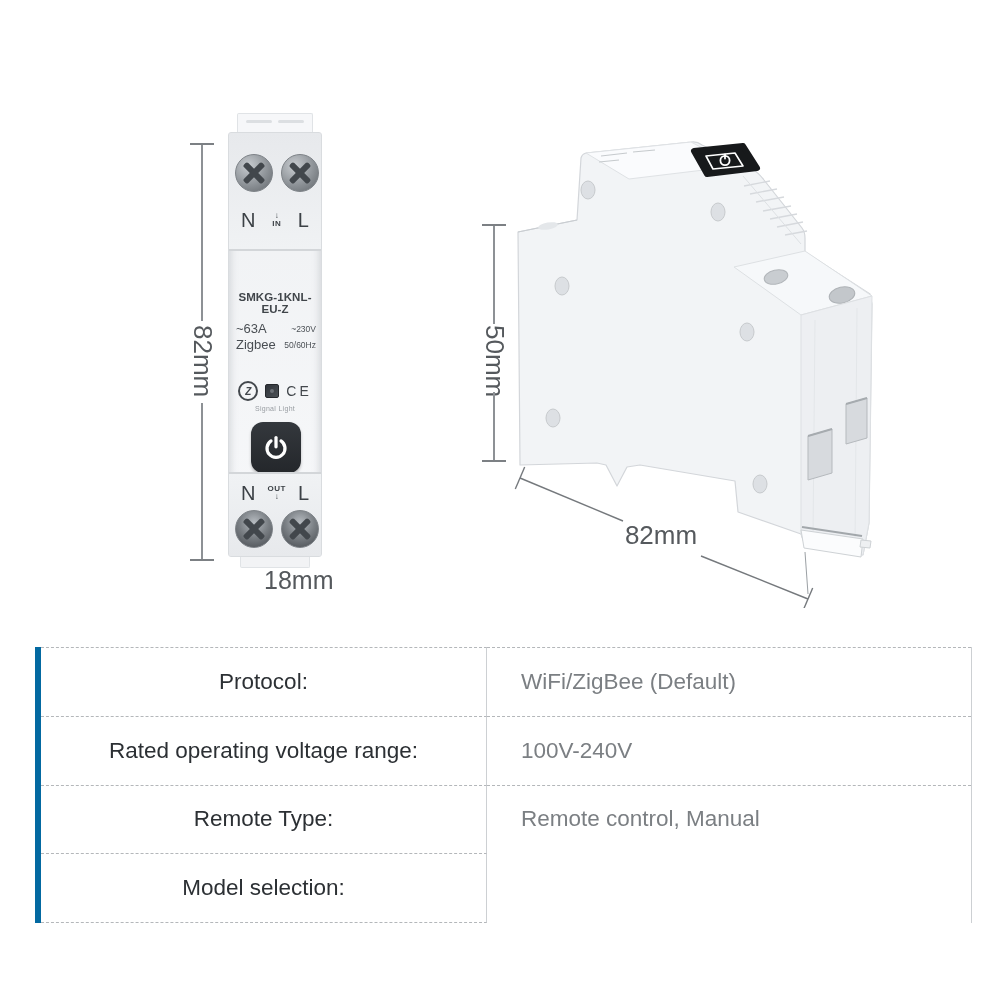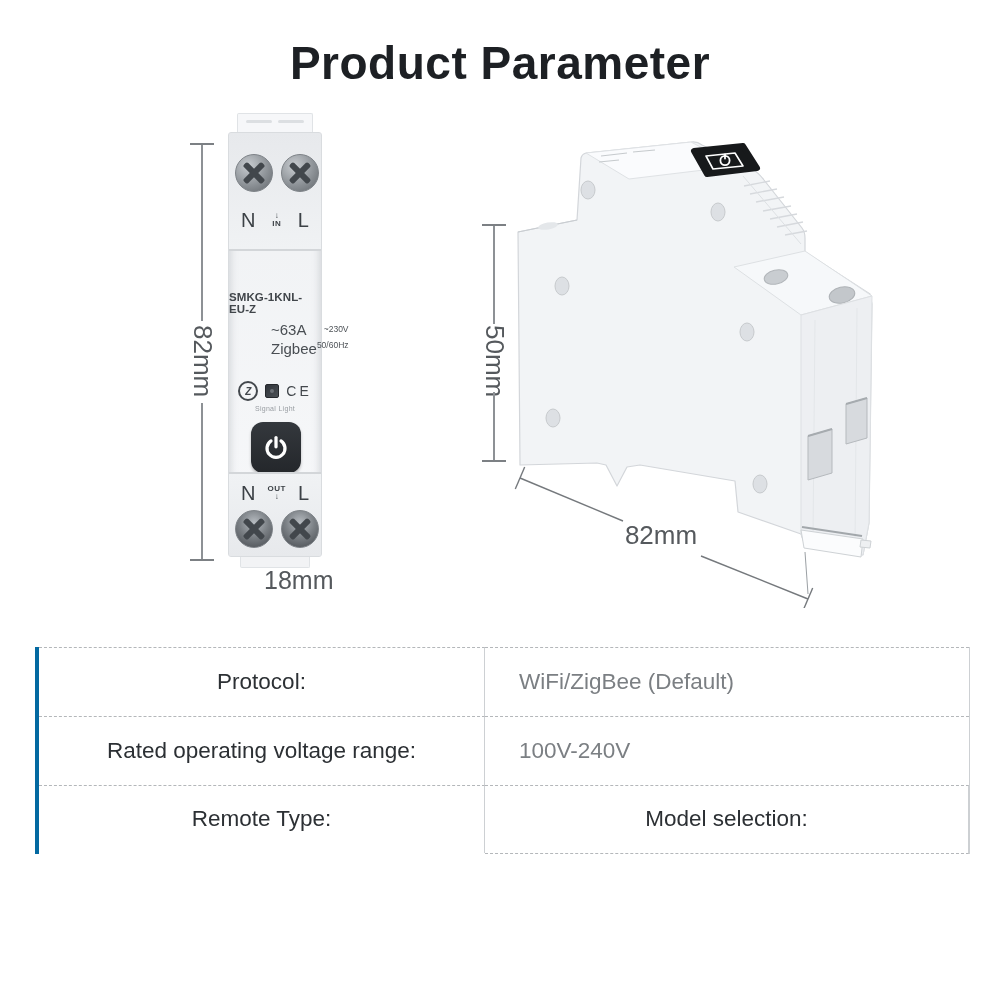--- a/index.html
+++ b/index.html
@@ -25,24 +25,24 @@
   .screw{position:absolute;width:36px;height:36px;border-radius:50%;
          background:radial-gradient(circle at 35% 30%,#c9cdd1,#8e9398 55%,#61666b);border:1px solid #7d8287;}
   .screw::before,.screw::after{content:"";position:absolute;left:50%;top:50%;background:#42474c;border-radius:2px;}
   .screw::before{width:26px;height:6px;transform:translate(-50%,-50%) rotate(45deg);}
   .screw::after{width:6px;height:26px;transform:translate(-50%,-50%) rotate(45deg);}
   .screw.dome{background:radial-gradient(circle at 50% 32%,#b6bbc0,#7a7f84 48%,#45494e);}
   .termrow{position:absolute;left:0;right:0;display:flex;justify-content:space-between;align-items:center;padding:0 12px;}
   .termrow .nl{font-size:20px;color:#3c4146;font-weight:500;}
   .inout{display:flex;flex-direction:column;align-items:center;line-height:1;color:#3c4146;}
   .inout .arr{font-size:8px;} .inout .word{font-size:8px;font-weight:700;letter-spacing:.5px;}
-  .model{position:absolute;left:0;right:0;top:158px;font-size:11.5px;color:#40454a;
+  .model{position:absolute;left:0;right:0;top:158px;text-align:center;font-size:11.5px;color:#40454a;
          font-weight:600;letter-spacing:.1px;}
   .specs{position:absolute;left:7px;right:5px;top:188px;display:flex;justify-content:space-between;align-items:flex-start;}
-  .sp-l{font-size:15px;color:#494e53;line-height:1.25;font-weight:500;margin-left:35px;}
+  .sp-l{font-size:13px;color:#494e53;line-height:1.25;font-weight:500;}
   .sp-r{font-size:8.5px;color:#4d5257;line-height:1.9;text-align:right;font-weight:500;}
   .iconsrow{position:absolute;left:0;right:0;top:248px;display:flex;justify-content:center;align-items:center;gap:7px;}
   .zb{width:16px;height:16px;border-radius:50%;border:2px solid #43484d;display:flex;align-items:center;justify-content:center;
       font-size:10px;font-weight:700;font-style:italic;color:#43484d;}
   .sq{width:12px;height:12px;border-radius:2px;background:linear-gradient(135deg,#30343a,#4c5156);
       border:1px solid #25282c;display:flex;align-items:center;justify-content:center;}
   .sq i{width:4px;height:4px;border-radius:50%;background:#6d7278;}
   .cemark{font-size:14px;letter-spacing:3px;color:#43484d;font-weight:500;}
   .cap-sm{position:absolute;left:0;right:0;text-align:center;font-size:7px;color:#989da2;letter-spacing:.3px;}
   .pwr{position:absolute;left:22px;top:289px;width:50px;height:51px;border-radius:12px;
@@ -60,33 +60,32 @@
   .dim-h .tick{width:2px;height:16px;background:#7c8084;}
   .dim-h .hline{flex:1;height:1.5px;background:#8d9195;}
 
   
   .side{position:absolute;left:460px;top:128px;width:430px;height:480px;}
   .side svg{position:absolute;left:45px;top:0;}
   .side-dim-w{position:absolute;left:614px;top:520px;width:94px;text-align:center;}
 
   
   .spec-table{position:absolute;left:35px;top:647px;width:930px;
-              border-left:4px solid #0369a1;border-right:1px solid #cdd0d3;
+              border-left:6px solid #0369a1;border-right:1px solid #cdd0d3;
               display:grid;grid-template-columns:446px 1fr;}
   .cell{height:67.8px;display:flex;align-items:center;border-top:1px dashed #b4b7ba;font-size:22.5px;}
   .cell.lab{justify-content:center;color:#2c3034;border-right:1px solid #cdd0d3;}
   .cell.val{padding-left:34px;color:#7b7f83;}
   .cell.last{border-bottom:1px dashed #b4b7ba;}
 </style>
 </head>
 <body>
 
 <div class="stage">
 
-  <div class="title">Product Parameter</div>
 
   <div class="front">
     <div class="din-tab">
       <div class="slot" style="left:8px"></div>
       <div class="slot" style="right:8px"></div>
     </div>
     <div class="fbody">
       <div class="sec-top">
         <div class="screw" style="left:6px;top:21px"></div>
         <div class="screw" style="left:52px;top:21px"></div>
@@ -239,18 +238,19 @@
   <div class="side-dim-w dim-text">82mm</div>
 
   <div class="spec-table">
     <div class="cell lab">Protocol:</div>
     <div class="cell val">WiFi/ZigBee (Default)</div>
 
     <div class="cell lab">Rated operating voltage range:</div>
     <div class="cell val">100V-240V</div>
 
     <div class="cell lab">Remote Type:</div>
+    <div class="cell val">Remote control, Manual</div>
 
 
     <div class="cell lab last">Model selection:</div>
   </div>
 
 </div>
 
 </body></html>

